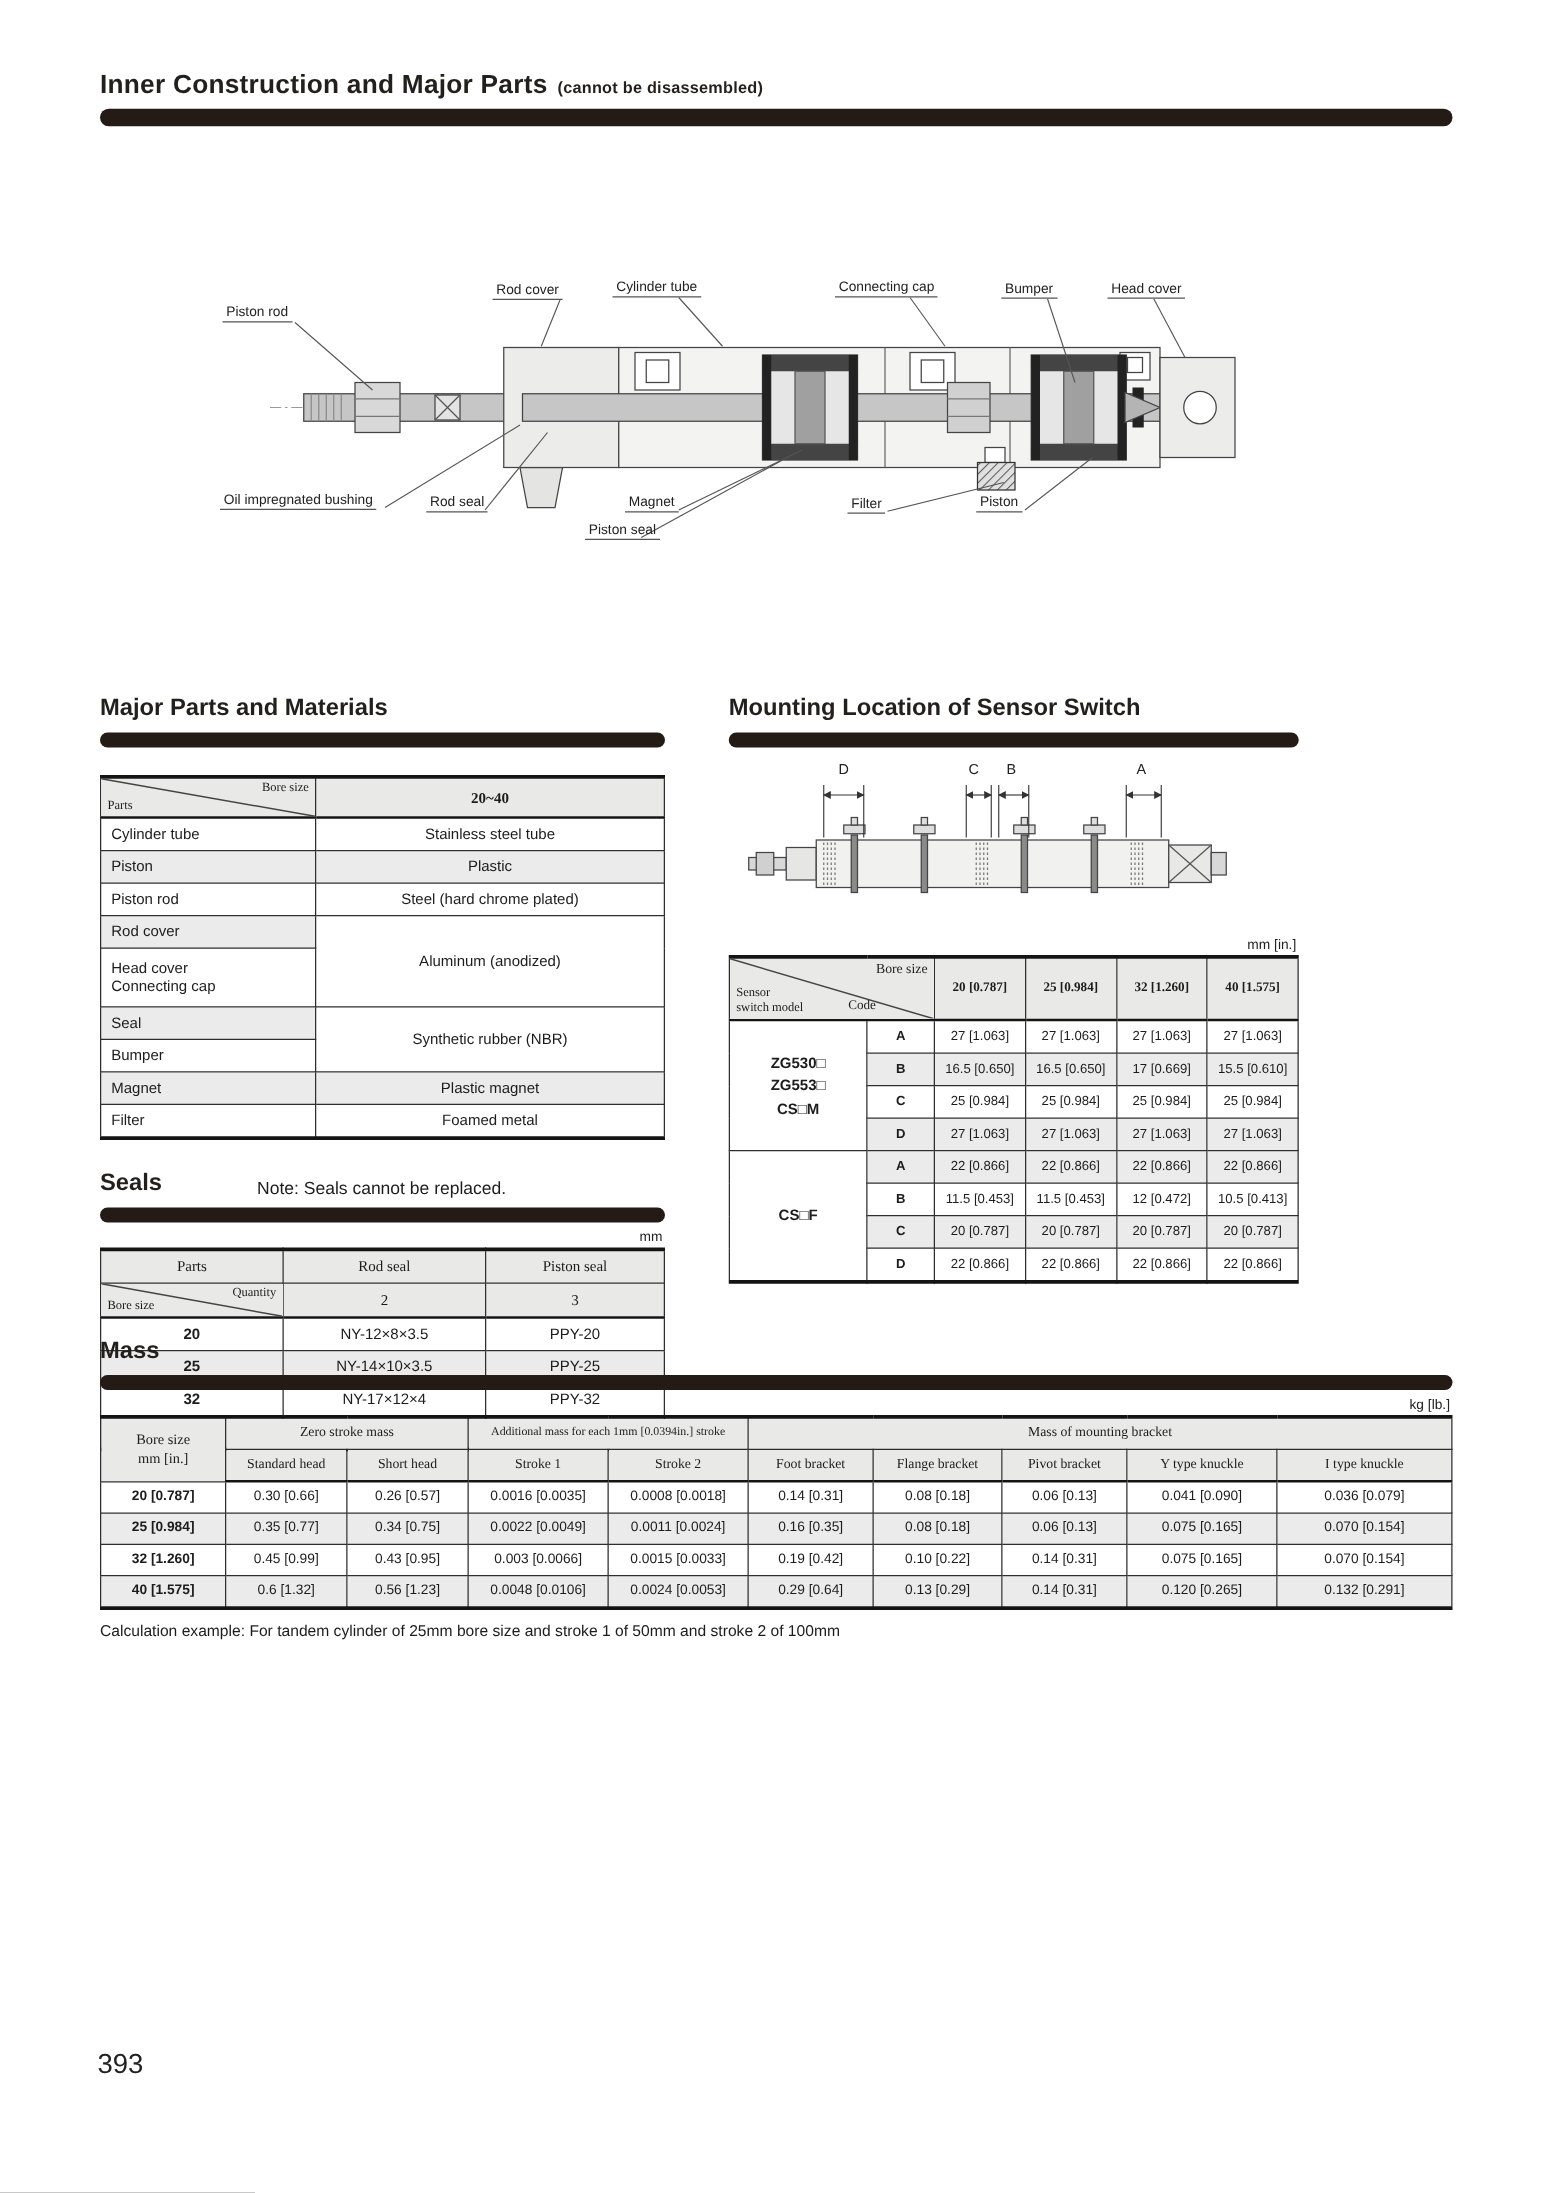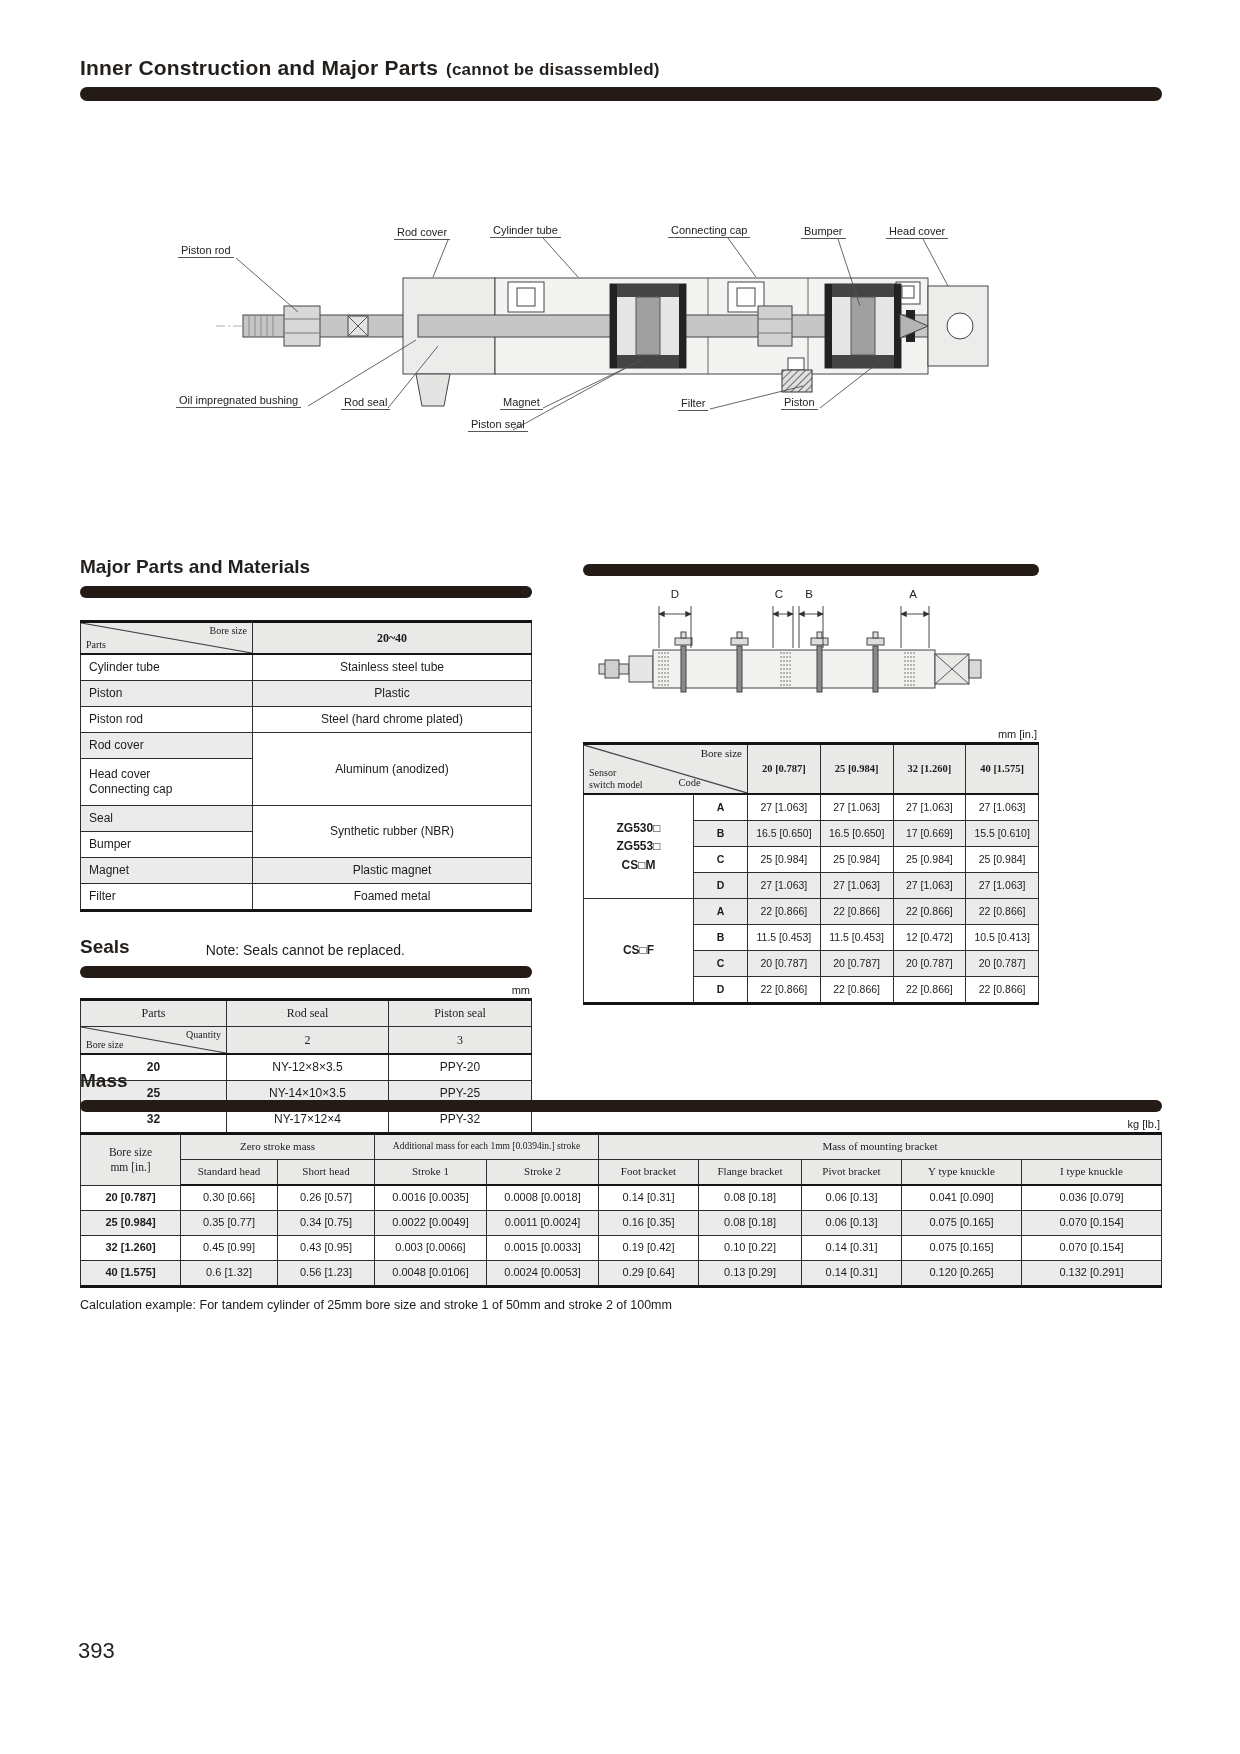--- a/index.html
+++ b/index.html
@@ -4,21 +4,21 @@
 <style>
   html,body{margin:0;padding:0;background:#9e9e9e;}
   .page{
     position:relative;width:1240px;height:1754px;background:#ffffff;
     font-family:"Liberation Sans","DejaVu Sans",sans-serif;color:#1c1c1c;
     overflow:hidden;margin:0 auto;
   }
   .bar{height:13px;background:#241b17;border-radius:7px;}
   h1,h2{margin:0;font-weight:bold;color:#231f1c;}
   h1{font-size:21px;letter-spacing:.2px;}
-  h1 .note{font-size:17px;margin-left:8px;}
+  h1 .note{font-size:13px;margin-left:8px;}
   h2{font-size:19px;}
 
   
   .hdr{position:absolute;left:80px;top:56px;width:1082px;}
   .hdr .bar{margin-top:7px;height:14px;}
   .construction{position:absolute;left:148px;top:214px;width:845px;height:255px;}
   .left-col{position:absolute;left:80px;top:556px;width:452px;}
   .right-col{position:absolute;left:583px;top:556px;width:456px;}
   .mass-sec{position:absolute;left:80px;top:1070px;width:1082px;}
   .page-number{position:absolute;left:78px;top:1638px;font-size:22px;color:#222;}
@@ -313,20 +313,21 @@
       <tr>
         <td class="b shade">40</td>
         <td class="shade">NY-22×16×5</td>
         <td class="shade">PPY-40</td>
       </tr>
     </tbody>
       </table>
   </div>
 
   <div class="right-col">
+    <h2>Mounting Location of Sensor Switch</h2>
     <div class="bar" style="margin-top:8px;height:12px;"></div>
 
     <div class="diagram" style="height:140px;margin-top:6px;">
       <svg width="456" height="140" viewBox="0 0 456 140">
         <defs>
           <marker id="arr" viewBox="0 0 10 10" refX="9" refY="5" markerWidth="7" markerHeight="7" orient="auto-start-reverse">
             <path d="M0,0 L10,5 L0,10 z" fill="#333"></path>
           </marker>
         </defs>
 

